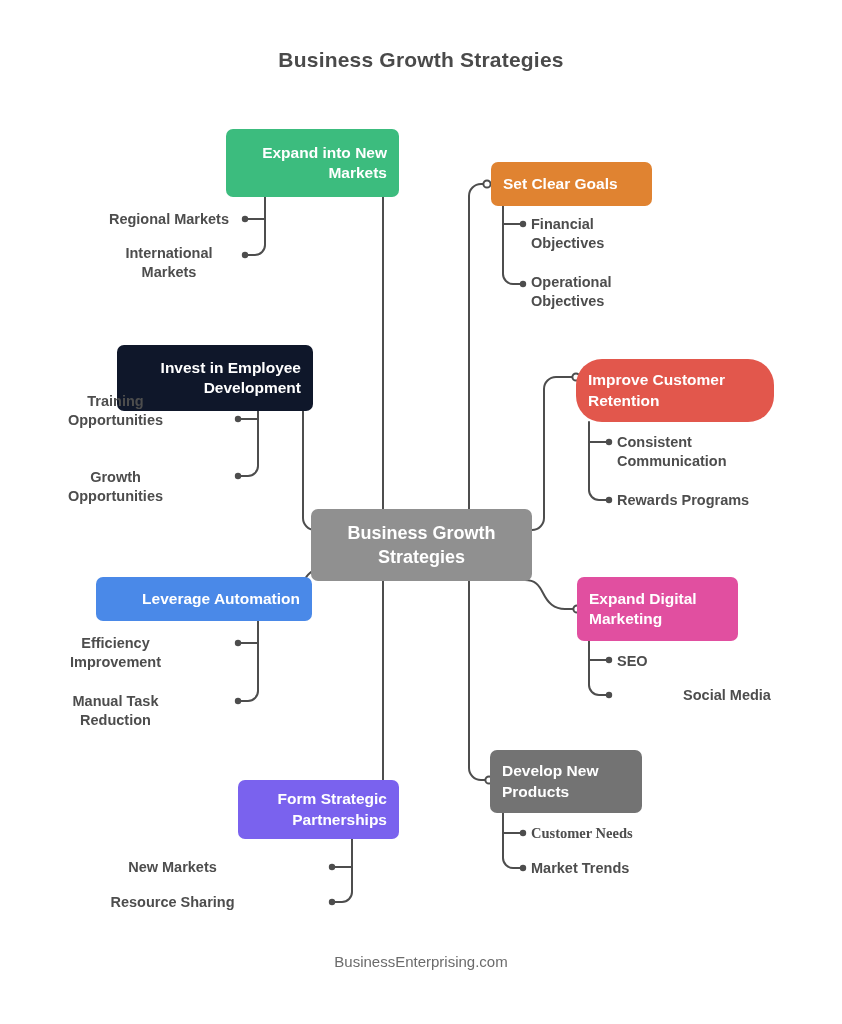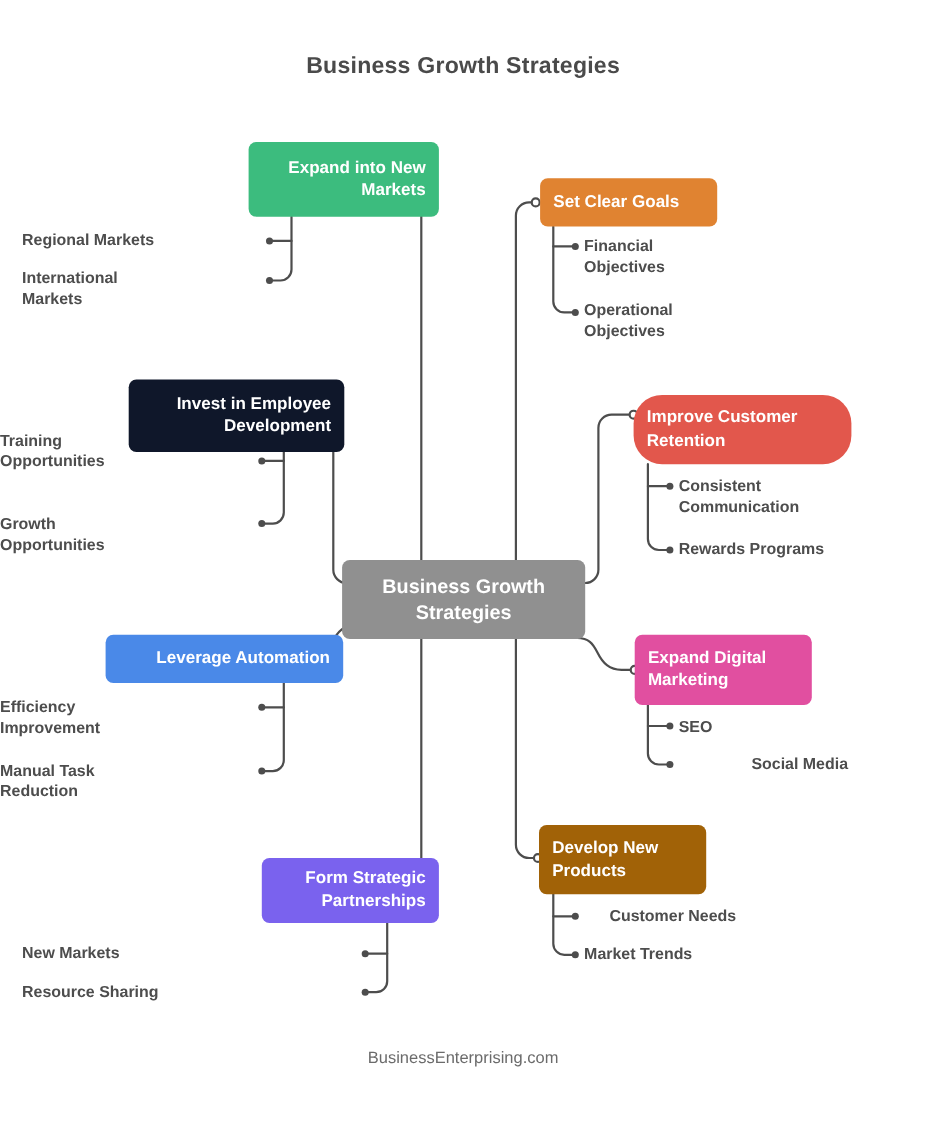--- a/index.html
+++ b/index.html
@@ -77,21 +77,21 @@
   }
   .leaf {
     position: absolute;
     font-size: 14.5px;
     font-weight: bold;
     color: #4d4d4d;
     line-height: 1.33;
     box-sizing: border-box;
     white-space: pre-line;
   }
-  .leaf.r-align { text-align: left; }
+  .leaf.r-align { text-align: center; }
   .leaf.l-align { text-align: left; }
 </style>
 </head>
 <body>
 
 <div id="stage">
 
   <div class="title">Business Growth Strategies</div>
 
   <svg id="wires" viewBox="0 0 842 1024" xmlns="http://www.w3.org/2000/svg">
@@ -197,21 +197,21 @@
   <div class="node l-align" style="left:577px; top:577px; width:161px; height:64px; background:#e14fa0;">
     <span style="white-space: pre-line;">Expand Digital
 Marketing</span>
   </div>
 
   <div class="node r-align" style="left:194px; top:780px; width:161px; height:59px; background:#7a62ee;">
     <span style="white-space: pre-line;">Form Strategic
 Partnerships</span>
   </div>
 
-  <div class="node l-align" style="left:490px; top:750px; width:152px; height:63px; background:#a16207;">
+  <div class="node l-align" style="left:490px; top:750px; width:152px; height:63px; background:#737373;">
     <span style="white-space: pre-line;">Develop New
 Products</span>
   </div>
 
   <div class="leaf r-align" style="left: 20px; top: 210px; width: 298px; white-space: pre-line;">Regional Markets</div>
   <div class="leaf r-align" style="left: 20px; top: 244px; width: 298px; white-space: pre-line;">International
 Markets</div>
 
   <div class="leaf l-align" style="left: 531px; top: 215px; width: 280px; white-space: pre-line;">Financial
 Objectives</div>
@@ -231,17 +231,17 @@
 Improvement</div>
   <div class="leaf r-align" style="left: 0px; top: 692px; width: 231px; white-space: pre-line;">Manual Task
 Reduction</div>
 
   <div class="leaf l-align" style="left: 617px; top: 652px; width: 220px; white-space: pre-line;">SEO</div>
   <div class="leaf l-align" style="left: 617px; top: 686px; width: 220px; white-space: pre-line; text-align: center;">Social Media</div>
 
   <div class="leaf r-align" style="left: 20px; top: 858px; width: 305px; white-space: pre-line;">New Markets</div>
   <div class="leaf r-align" style="left: 20px; top: 893px; width: 305px; white-space: pre-line;">Resource Sharing</div>
 
-  <div class="leaf l-align" style="left: 554px; top: 824px; width: 280px; white-space: pre-line;">Customer Needs</div>
+  <div class="leaf l-align" style="left: 531px; top: 824px; width: 280px; white-space: pre-line; font-family: Liberation Serif, serif;">Customer Needs</div>
   <div class="leaf l-align" style="left: 531px; top: 859px; width: 280px; white-space: pre-line;">Market Trends</div>
 
   <div class="footer">BusinessEnterprising.com</div>
 </div>
 
 </body></html>

